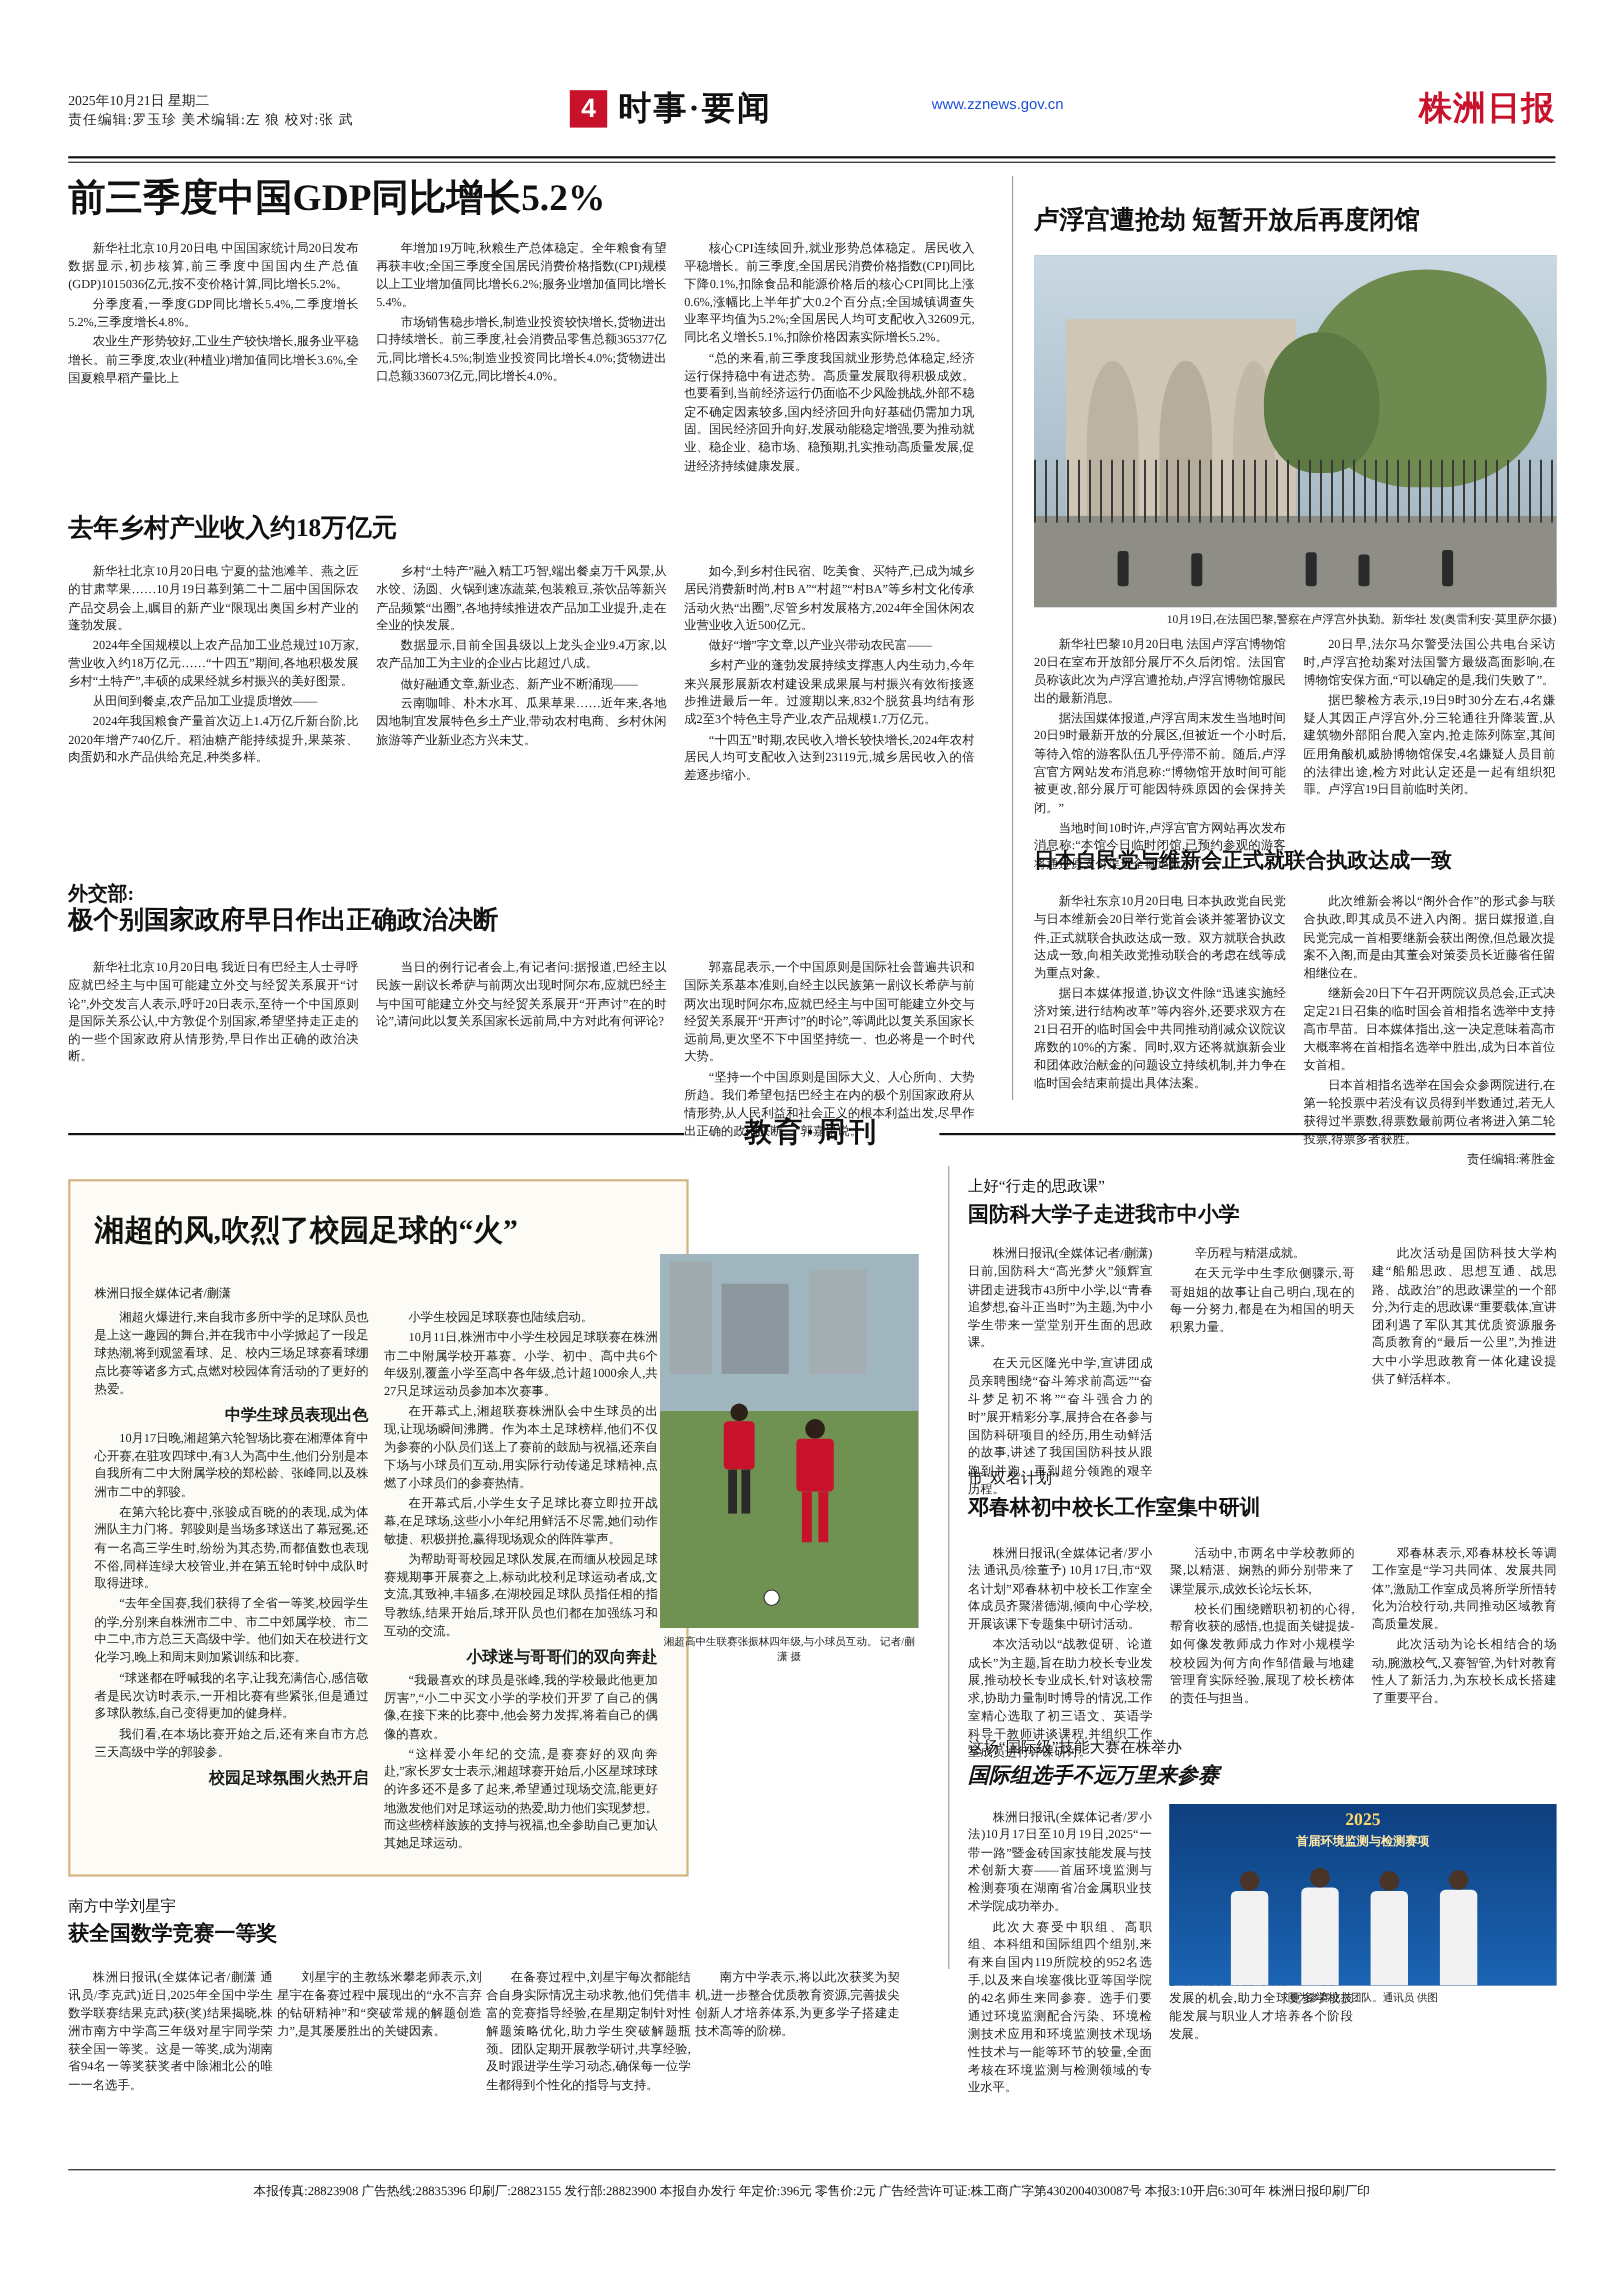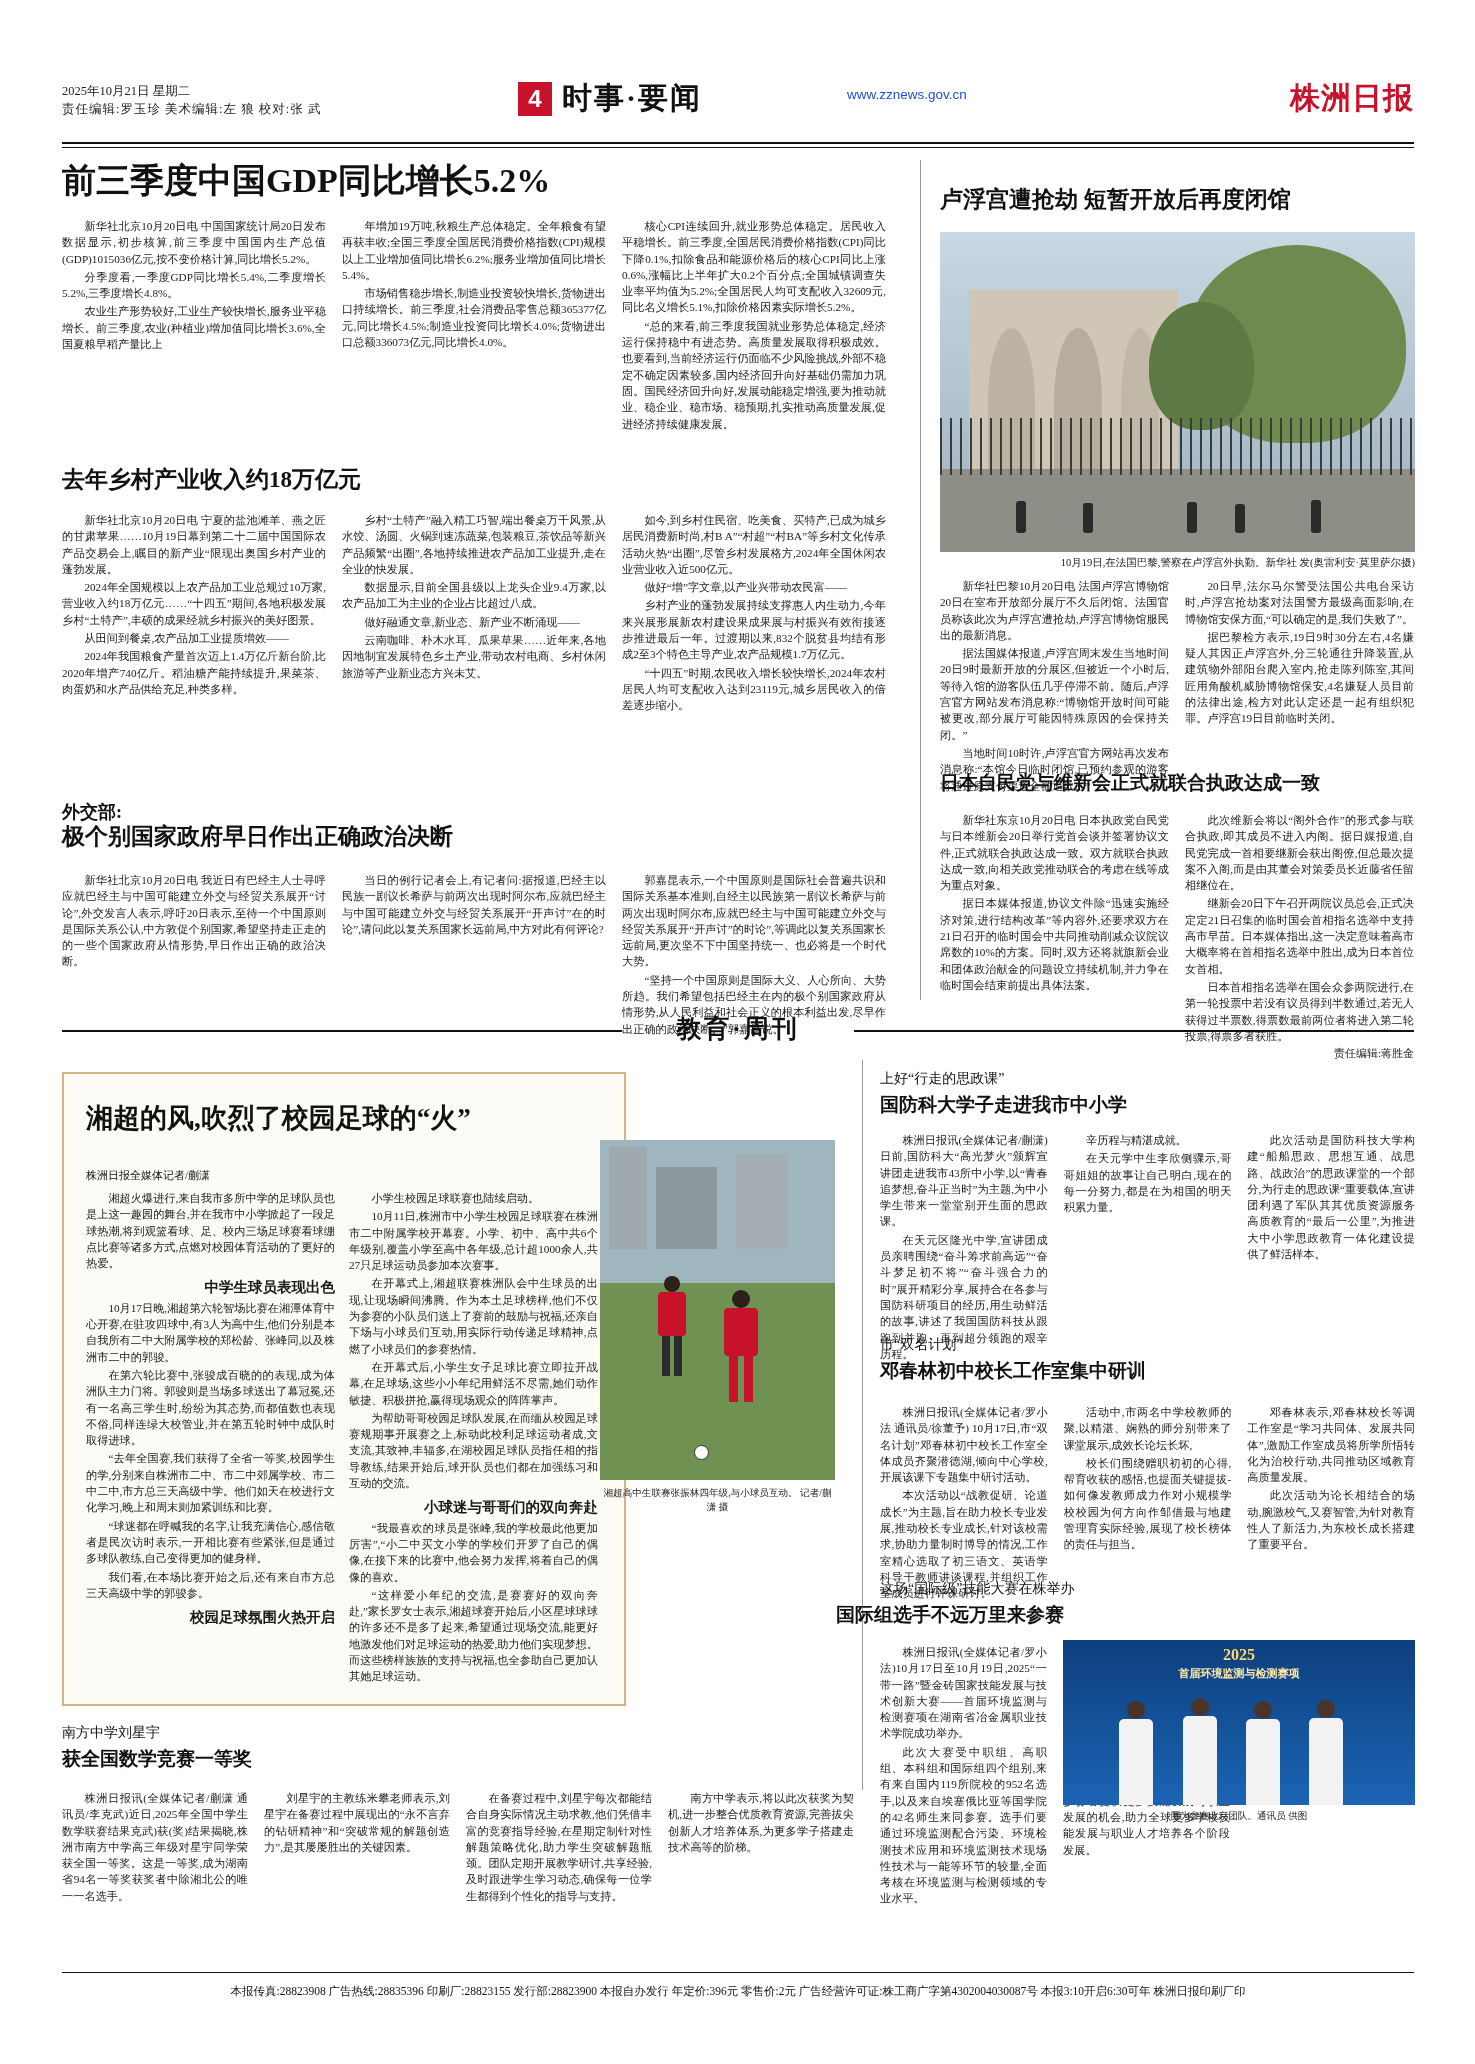--- a/index.html
+++ b/index.html
@@ -83,30 +83,30 @@
   .e1-kick{position:absolute;left:880px;top:1070px;font-size:14px;}
   .e1-title{position:absolute;left:880px;top:1092px;width:530px;}
   .e1-cols{position:absolute;left:880px;top:1132px;width:535px;display:flex;gap:16px;}
   .e1-cols .c{width:168px;}
 
   .e2-title{position:absolute;left:880px;top:1332px;width:530px;}
   .e2-cols{position:absolute;left:880px;top:1404px;width:535px;display:flex;gap:16px;}
   .e2-cols .c{width:168px;}
 
   .e3-kick{position:absolute;left:880px;top:1580px;font-size:14px;}
-  .e3-title{position:absolute;left:836px;top:1602px;width:530px;}
+  .e3-title{position:absolute;left:880px;top:1602px;width:530px;font-style:italic;}
   .e3-cols{position:absolute;left:880px;top:1644px;width:350px;display:flex;gap:16px;}
   .e3-cols .c{width:167px;}
   .e3-photo{position:absolute;left:1063px;top:1640px;width:352px;height:165px;overflow:hidden;background:#1b4f8a;}
   .e3-cap{position:absolute;left:1063px;top:1810px;width:352px;font-size:9.6px;text-align:center;color:#222;}
 
   
   .b1-kick{position:absolute;left:62px;top:1724px;font-size:14px;}
   .b1-title{position:absolute;left:62px;top:1746px;width:400px;}
-  .b1-cols{position:absolute;left:62px;top:1790px;width:820px;display:flex;gap:16px;}
+  .b1-cols{position:absolute;left:62px;top:1790px;width:820px;display:flex;gap:4px;}
   .b1-cols .c{width:186px;}
 
   
   .botrule{position:absolute;left:62px;top:1972px;width:1352px;height:0;border-top:1px solid #111;}
   .botbar{position:absolute;left:62px;top:1984px;width:1352px;text-align:center;font-size:11.5px;color:#111;}
 
   
   .sky{position:absolute;inset:0;background:linear-gradient(#c9d8e2 0%,#b4c6d2 45%,#9fb0bd 100%);}
   .bldg{position:absolute;background:#d8cfc0;}
   .tree{position:absolute;border-radius:50% 50% 45% 45%;background:#6f8a52;}

